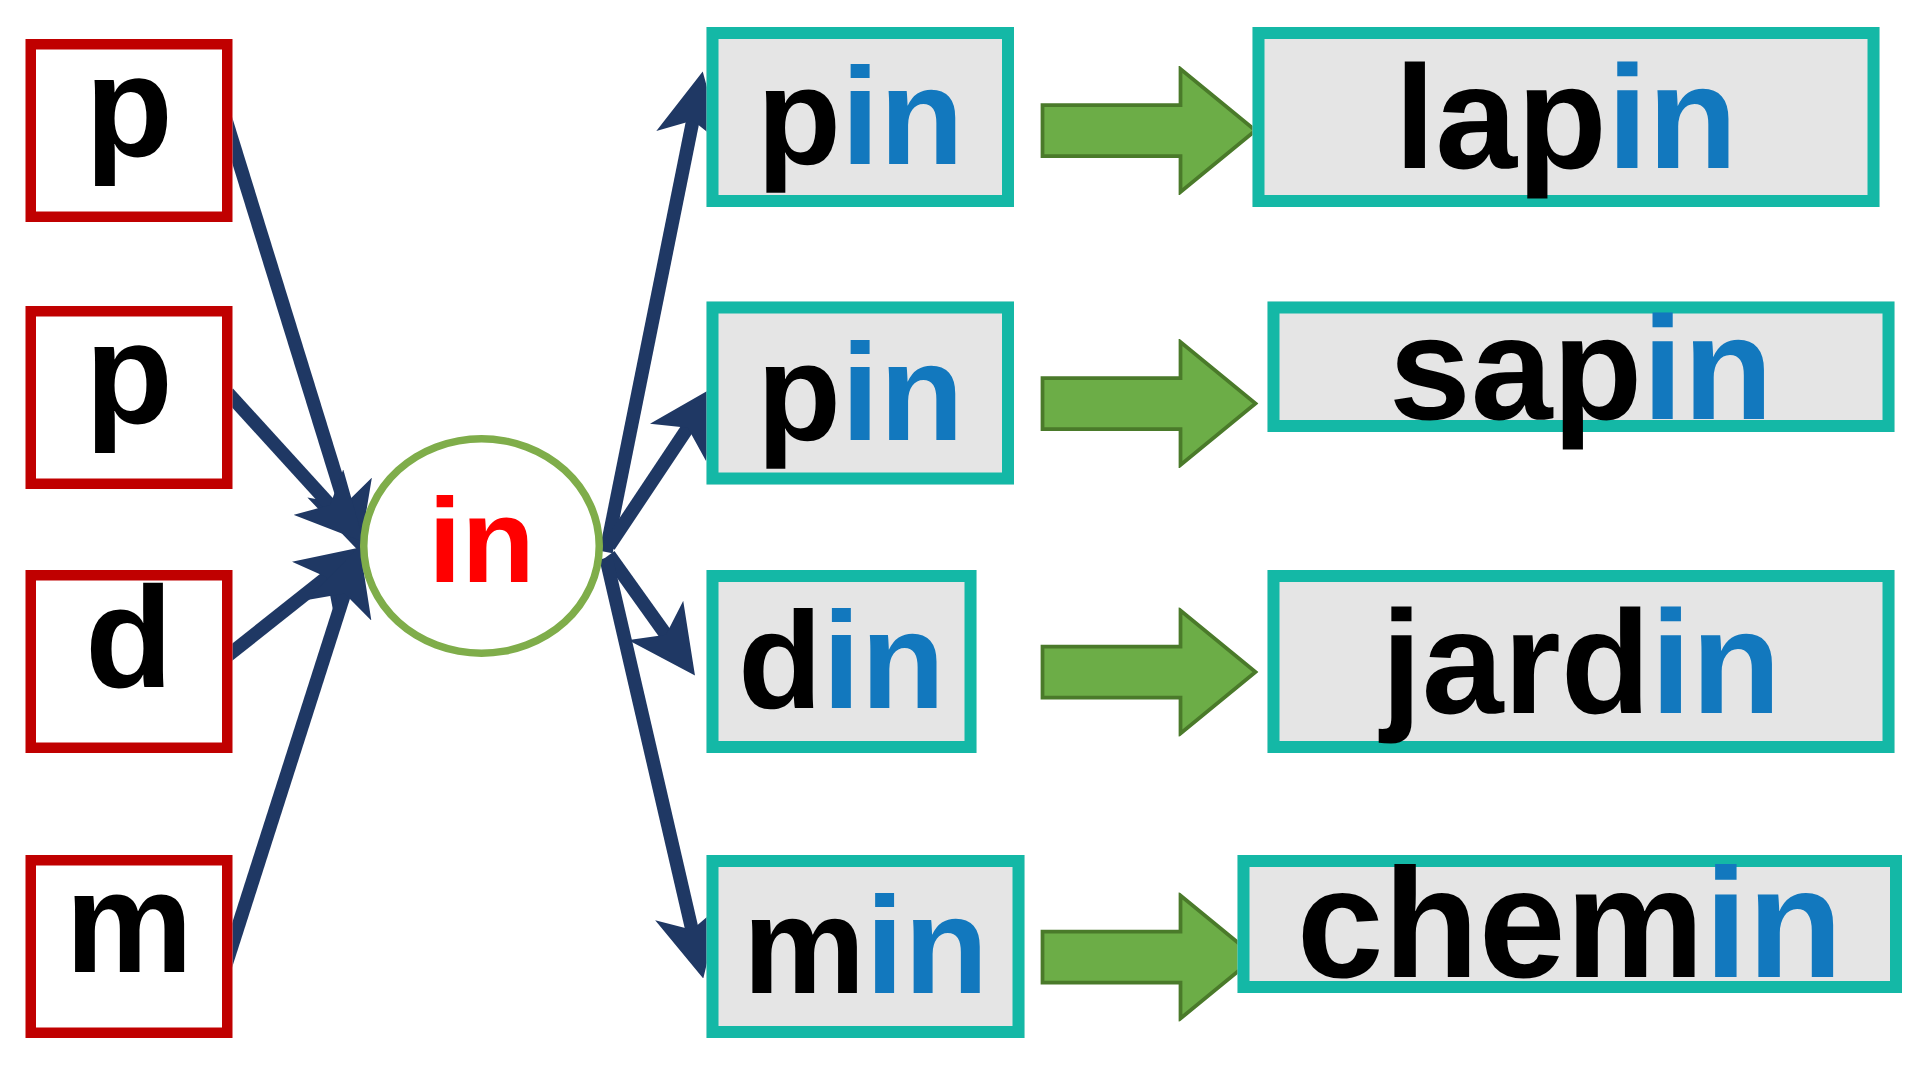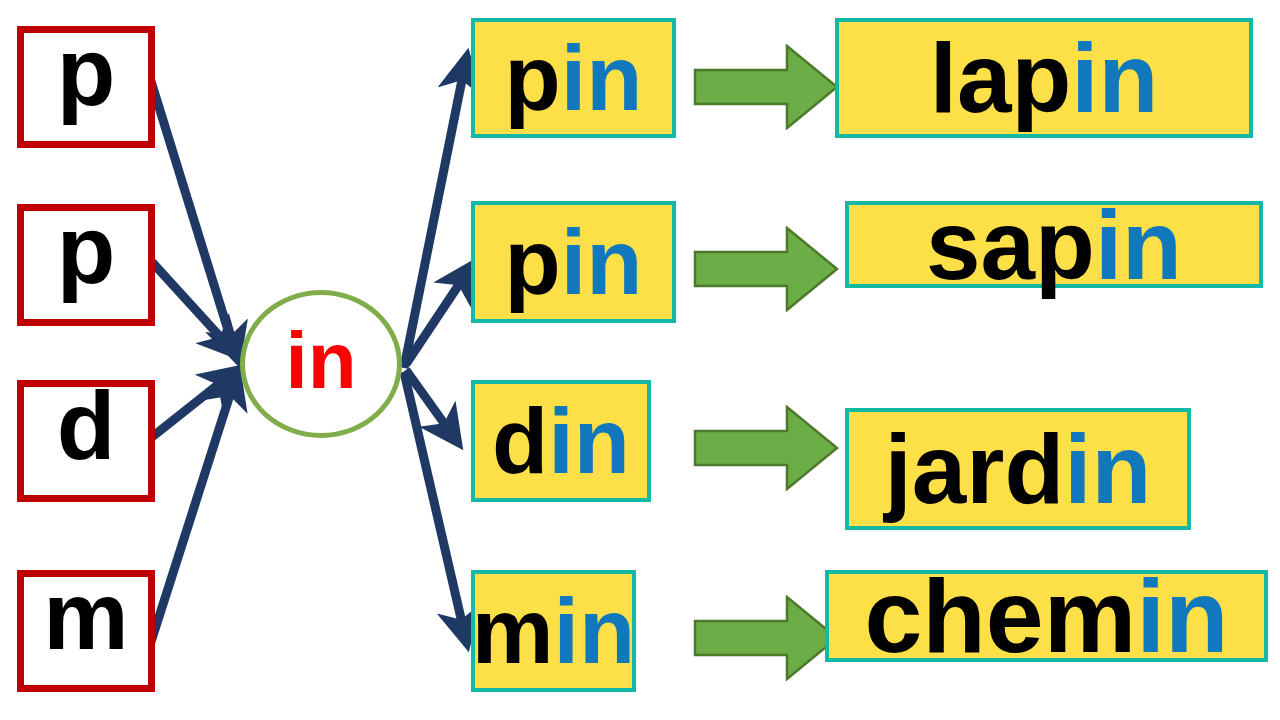--- a/index.html
+++ b/index.html
@@ -69,22 +69,22 @@
     font-weight: bold;
     line-height: 1;
     color: #FF0000;
     white-space: nowrap;
   }
 
   
   .word-box {
     position: absolute;
     box-sizing: border-box;
-    background: #fde047;
-    border: 4px solid #14b8a6;
+    background: #e5e5e5;
+    border: 8px solid #14b8a6;
     z-index: 3;
   }
   .word-box .word {
     position: absolute;
     left: 50%;
     top: 50%;
     transform: translate(-50%, -50%);
     font-weight: bold;
     line-height: 1;
     white-space: nowrap;
@@ -176,27 +176,27 @@
   </div>
 
   <div class="word-box syll-box" style="left:471px; top:380px; width:180px; height:122px;">
     <span class="word">
       <span class="onset">d</span><span class="rime">in</span>
     </span>
   </div>
   <svg class="green-arrow" style="left:693px; top:405px;" width="146" height="86" viewBox="0 0 146 86">
     <path d="M2,26 L94,26 L94,2 L144,43 L94,84 L94,60 L2,60 Z" fill="#6CAD47" stroke="#4A7A2A" stroke-width="2.5" stroke-linejoin="miter"></path>
   </svg>
-  <div class="word-box res-box" style="left:845px; top:380px; width:346px; height:122px;margin-top:28px;">
+  <div class="word-box res-box" style="left:845px; top:380px; width:418px; height:122px;">
     <span class="word">
       <span class="onset">jard</span><span class="rime">in</span>
     </span>
   </div>
 
-  <div class="word-box syll-box" style="left:471px; top:570px; width:165px; height:122px;">
+  <div class="word-box syll-box" style="left:471px; top:570px; width:212px; height:122px;">
     <span class="word">
       <span class="onset">m</span><span class="rime">in</span>
     </span>
   </div>
   <svg class="green-arrow" style="left:693px; top:595px;" width="146" height="86" viewBox="0 0 146 86">
     <path d="M2,26 L94,26 L94,2 L144,43 L94,84 L94,60 L2,60 Z" fill="#6CAD47" stroke="#4A7A2A" stroke-width="2.5" stroke-linejoin="miter"></path>
   </svg>
   <div class="word-box res-box wide" style="left:825px; top:570px; width:443px; height:92px;">
     <span class="word">
       <span class="onset">chem</span><span class="rime">in</span>

